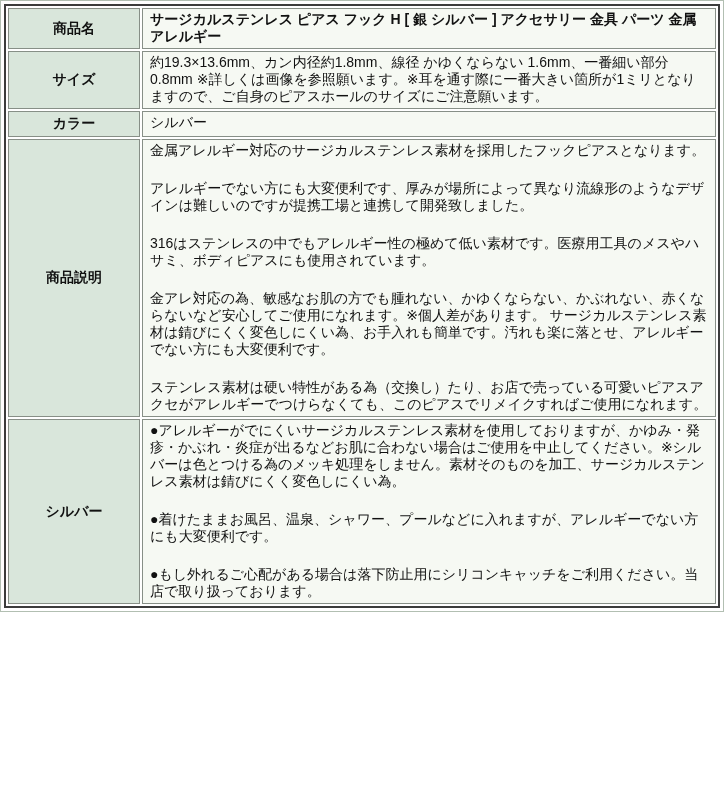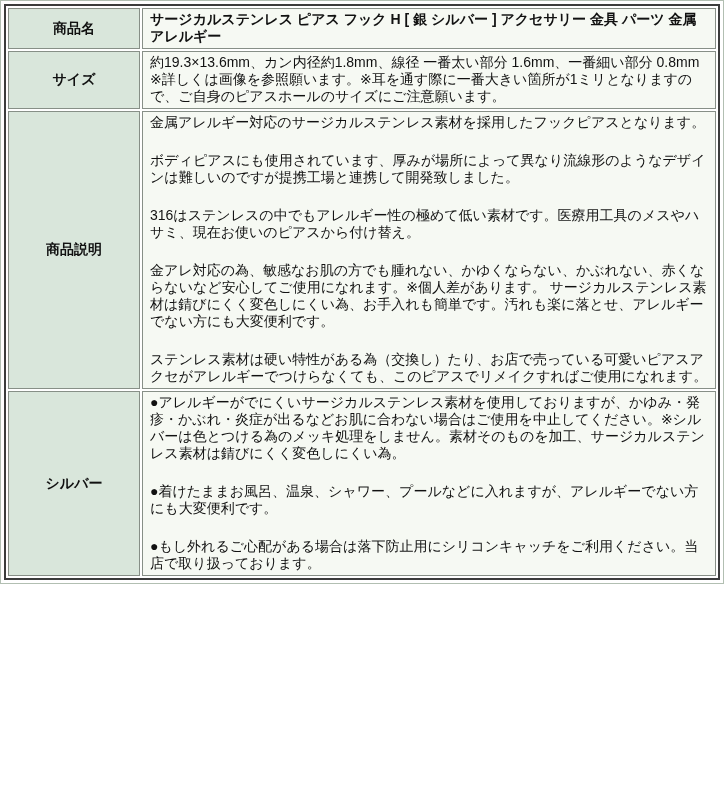--- a/index.html
+++ b/index.html
@@ -71,29 +71,35 @@
       <tbody>
         <tr>
           <th class="label-cell">商品名</th>
           <td class="content-cell bold">
               <p>サージカルステンレス ピアス フック H [ 銀 シルバー ] アクセサリー 金具 パーツ 金属アレルギー</p>
             </td>
         </tr>
         <tr>
           <th class="label-cell">サイズ</th>
           <td class="content-cell">
-              <p>約19.3×13.6mm、カン内径約1.8mm、線径 一番太い部分 1.6mm、一番細い部分 0.8mm ※詳しくは画像を参照願います。※耳を通す際に一番大きい箇所が1ミリとなりますので、ご自身のピアスホールのサイズにご注意願います。</p>
+              <p>約19.3×13.6mm、カン内径約1.8mm、線径 かゆくならない 1.6mm、一番細い部分 0.8mm ※詳しくは画像を参照願います。※耳を通す際に一番大きい箇所が1ミリとなりますので、ご自身のピアスホールのサイズにご注意願います。</p>
+            </td>
+        </tr>
+        <tr>
+          <th class="label-cell">カラー</th>
+          <td class="content-cell">
+              <p>シルバー</p>
             </td>
         </tr>
         <tr>
           <th class="label-cell">商品説明</th>
           <td class="content-cell">
               <p>金属アレルギー対応のサージカルステンレス素材を採用したフックピアスとなります。</p>
-              <p>ボディピアスにも使用されています、厚みが場所によって異なり流線形のようなデザインは難しいのですが提携工場と連携して開発致しました。</p>
-              <p>316はステンレスの中でもアレルギー性の極めて低い素材です。医療用工具のメスやハサミ、現在お使いのピアスから付け替え。</p>
+              <p>アレルギーでない方にも大変便利です、厚みが場所によって異なり流線形のようなデザインは難しいのですが提携工場と連携して開発致しました。</p>
+              <p>316はステンレスの中でもアレルギー性の極めて低い素材です。医療用工具のメスやハサミ、ボディピアスにも使用されています。</p>
               <p>金アレ対応の為、敏感なお肌の方でも腫れない、かゆくならない、かぶれない、赤くならないなど安心してご使用になれます。※個人差があります。 サージカルステンレス素材は錆びにくく変色しにくい為、お手入れも簡単です。汚れも楽に落とせ、アレルギーでない方にも大変便利です。</p>
               <p>ステンレス素材は硬い特性がある為（交換し）たり、お店で売っている可愛いピアスアクセがアレルギーでつけらなくても、このピアスでリメイクすればご使用になれます。</p>
             </td>
         </tr>
         <tr>
           <th class="label-cell">シルバー</th>
           <td class="content-cell">
               <p>●アレルギーがでにくいサージカルステンレス素材を使用しておりますが、かゆみ・発疹・かぶれ・炎症が出るなどお肌に合わない場合はご使用を中止してください。※シルバーは色とつける為のメッキ処理をしません。素材そのものを加工、サージカルステンレス素材は錆びにくく変色しにくい為。</p>
               <p>●着けたままお風呂、温泉、シャワー、プールなどに入れますが、アレルギーでない方にも大変便利です。</p>
               <p>●もし外れるご心配がある場合は落下防止用にシリコンキャッチをご利用ください。当店で取り扱っております。</p>

